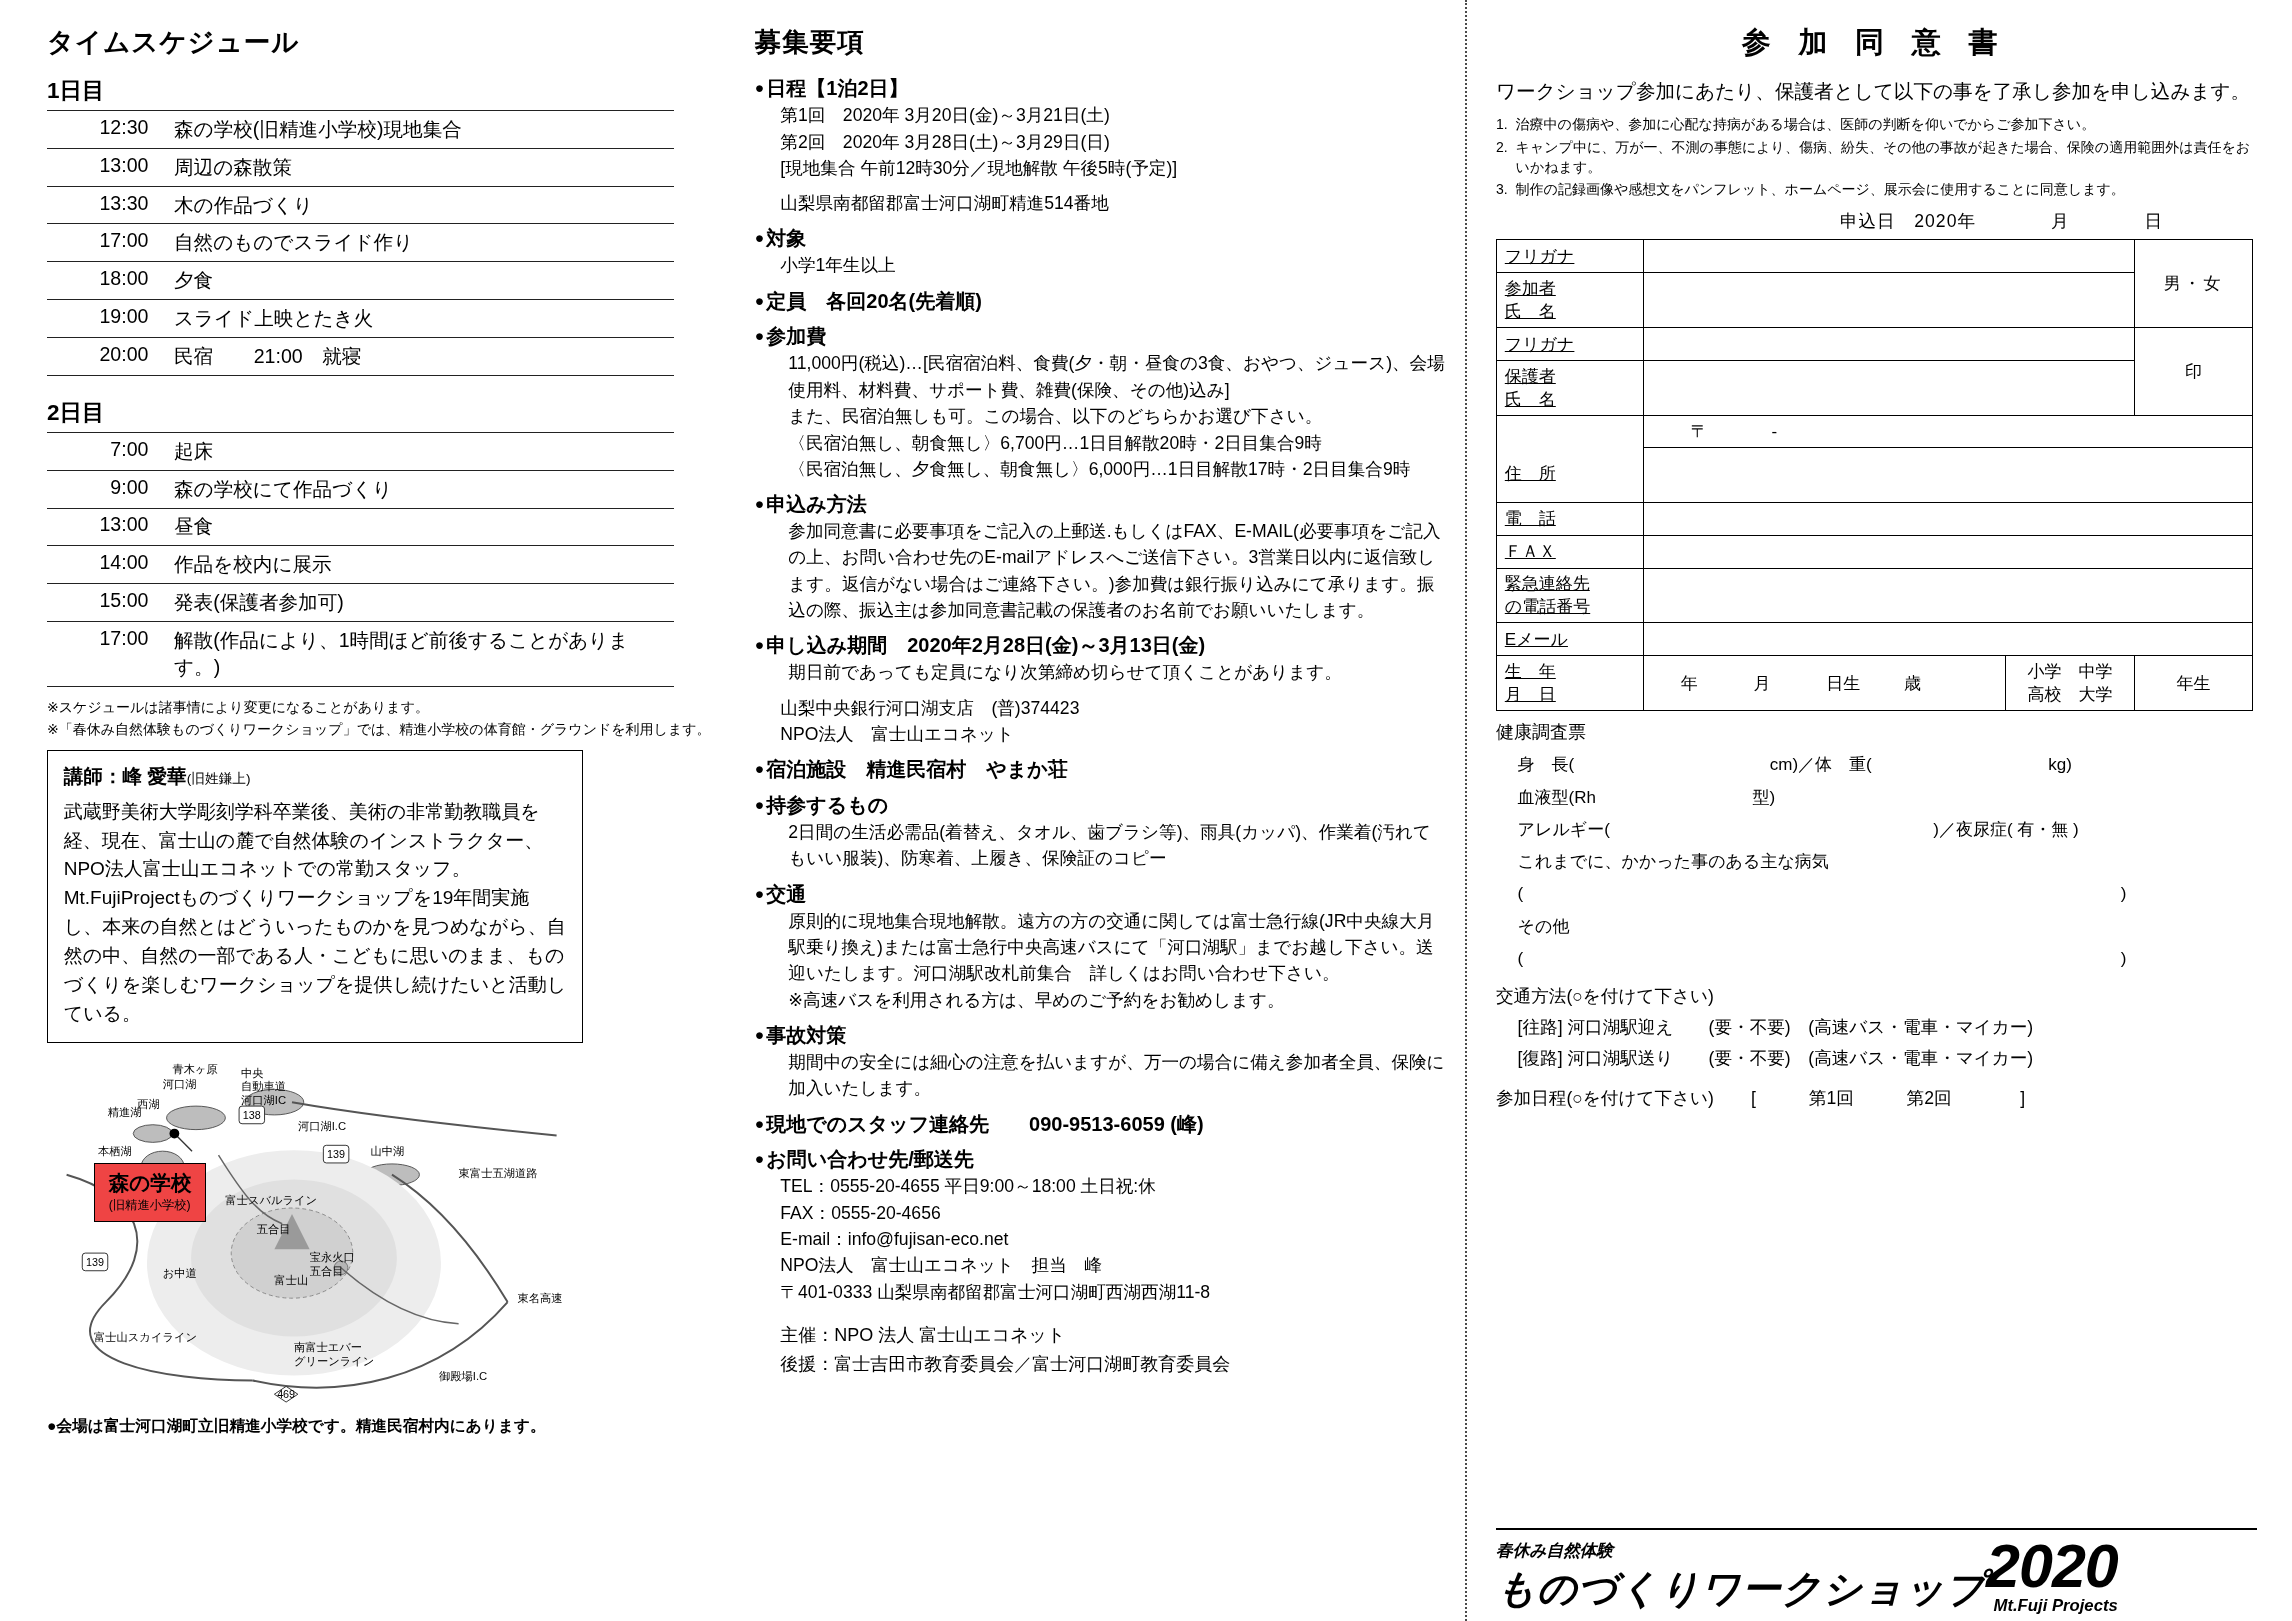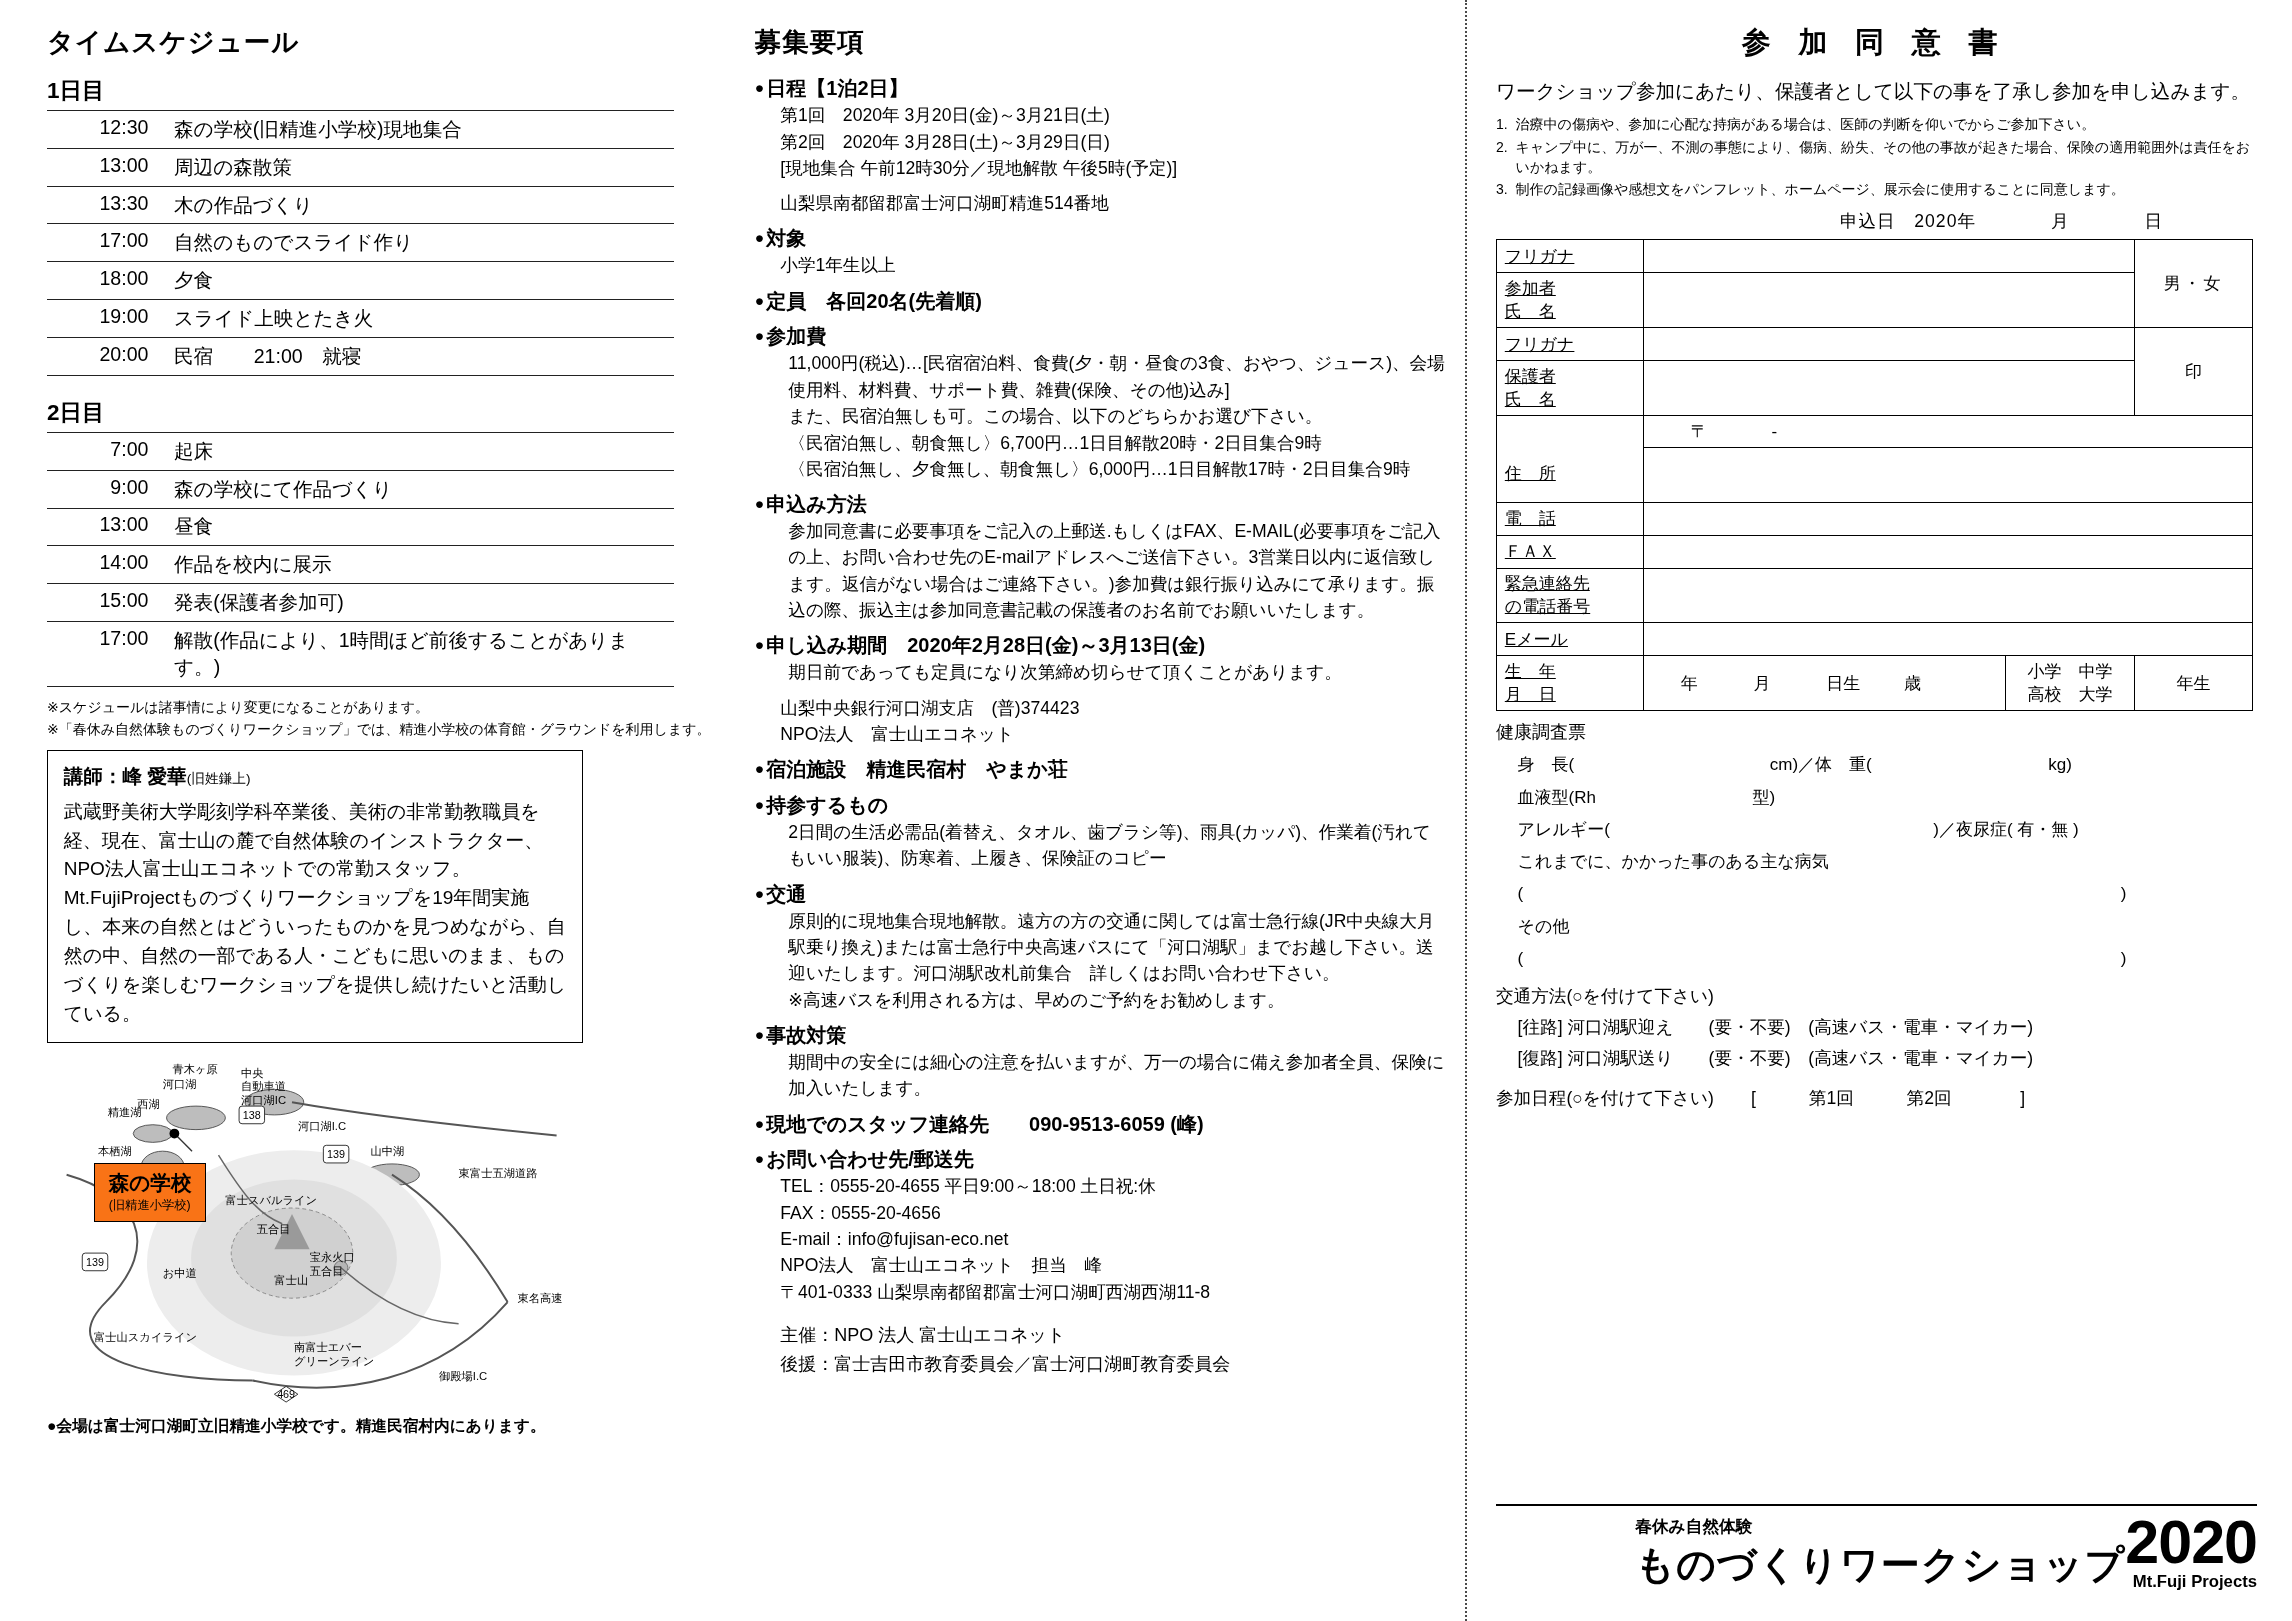--- a/index.html
+++ b/index.html
@@ -77,23 +77,23 @@
   .sealcell { text-align:center; font-size: 14.7px; }
 
   .health { font-size: 17px; line-height: 1.9; }
   .small-lbl { font-size: 12.7px; text-align: center; }
 
   .sec2 { font-size: 17.6px; line-height: 1.75; margin-top: 5.9px;}
   .indent1 { padding-left: 21.6px; }
   .indent2 { padding-left: 39px; }
 
   .footer {
-    position:absolute; bottom: 29px; left: 31px; right: 35px;
+    position:absolute; bottom: 5px; left: 31px; right: 35px;
     border-top: 2.9px solid #000; padding-top: 7.8px;
-    display:flex; align-items:flex-end; justify-content: flex-end;
+    display:flex; align-items:flex-end; justify-content: flex-start; font-style: italic;
   }
   .footer .ftl .k1 { font-size: 16.7px; font-weight:bold; }
   .footer .ftl .k2 { font-size: 39px; font-weight: bold; letter-spacing: 1px; }
   .footer .ftr { text-align:right; }
   .footer .ftr .yr { font-size: 61px; font-weight: bold; line-height: .95; letter-spacing: -1px;}
   .footer .ftr .mf { font-size: 16.7px; font-weight: bold; }
 </style>
 </head>
 <body>
 
@@ -239,21 +239,21 @@
           <text x="268" y="208">宝永火口</text>
           <text x="268" y="222">五合目</text>
           <text x="48" y="290">富士山スカイライン</text>
           <text x="252" y="300">南富士エバー</text>
           <text x="252" y="314">グリーンライン</text>
           <text x="480" y="250">東名高速</text>
           <text x="400" y="330">御殿場I.C</text>
         </g>
       </svg>
 
-      <div style="position:absolute; left:47px; top:106px; border:1.6px solid #000; background:#f97316; padding:4.9px 13.7px 6.9px 13.7px;">
+      <div style="position:absolute; left:47px; top:106px; border:1.6px solid #000; background:#ef4444; padding:4.9px 13.7px 6.9px 13.7px;">
         <div style="font-size:20.6px; font-weight:bold">森の学校</div>
         <div style="font-size:12.3px">(旧精進小学校)</div>
       </div>
     </div>
     <div class="mapcap">●会場は富士河口湖町立旧精進小学校です。精進民宿村内にあります。</div>
   </div>
 
   <div class="col-mid">
     <h2 class="sec">募集要項</h2>
 

